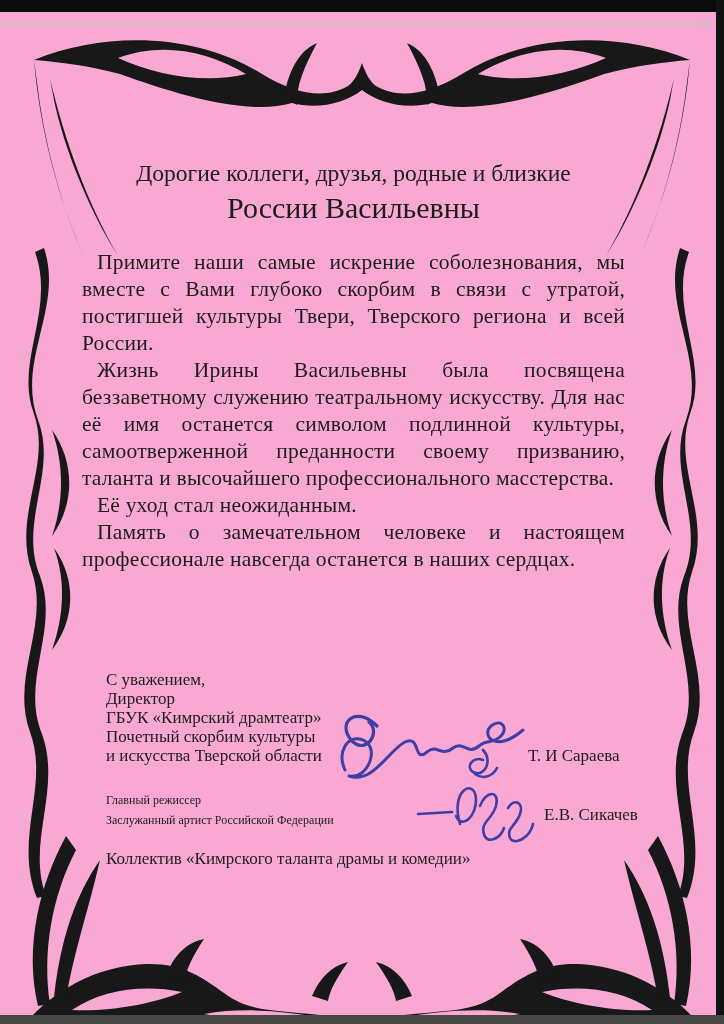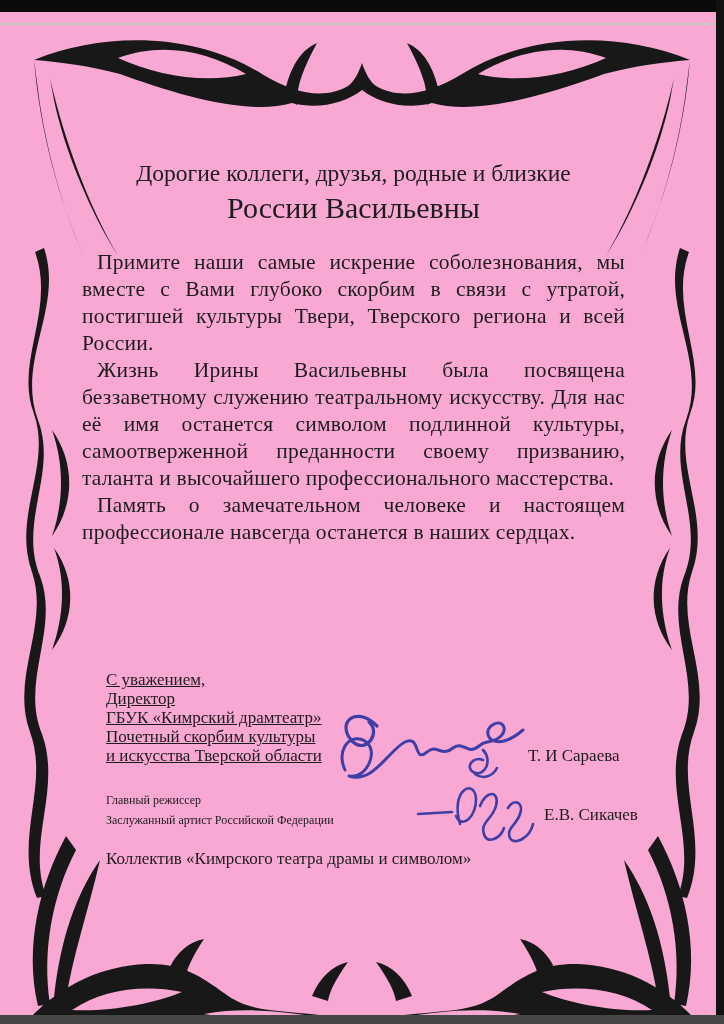--- a/index.html
+++ b/index.html
@@ -38,21 +38,21 @@
   .body-text{
     position:absolute;left:82px;top:249px;width:543px;
     font-size:21.5px;line-height:27px;
   }
   .body-text p{
     margin:0;text-indent:15px;text-align:justify;
     letter-spacing:.2px;
   }
   .signoff{
     position:absolute;left:106px;top:670px;
-    font-size:17px;line-height:19px;text-decoration:underline;
+    font-size:17px;line-height:19px;
   }
   .signoff div{white-space:nowrap;}
   .role2{
     position:absolute;left:106px;top:791px;
     font-size:12px;line-height:19.5px;
   }
   .role2 div{white-space:nowrap;}
   .collective{
     position:absolute;left:106px;top:849px;
     font-size:17px;white-space:nowrap;
@@ -134,20 +134,21 @@
   </svg>
 
   <div class="salutation">
     <div class="salutation-line1">Дорогие коллеги, друзья, родные и близкие</div>
     <div class="salutation-line2">России Васильевны</div>
   </div>
 
   <div class="body-text">
     <p>Примите наши самые искрение соболезнования, мы вместе с Вами глубоко скорбим в связи с утратой, постигшей культуры Твери, Тверского региона и всей России.</p>
     <p>Жизнь Ирины Васильевны была посвящена беззаветному служению театральному искусству. Для нас её имя останется символом подлинной культуры, самоотверженной преданности своему призванию, таланта и высочайшего профессионального масстерства.</p>
+    <p>Её уход стал неожиданным.</p>
     <p>Память о замечательном человеке и настоящем профессионале навсегда останется в наших сердцах.</p>
   </div>
 
   <div class="signoff">
     <div>С уважением,</div>
     <div>Директор</div>
     <div>ГБУК «Кимрский драмтеатр»</div>
     <div>Почетный скорбим культуры</div>
     <div>и искусства Тверской области</div>
   </div>
@@ -165,15 +166,15 @@
   </div>
 
   <svg class="sig-svg sig-2" width="125" height="72" viewBox="0 0 125 72">
     <path stroke-width="2.6" d="M2,36 L36,34"></path>
     <path stroke-width="2.6" d="M44,46 C34,12 58,0 60,20 C61,38 46,52 40,38"></path>
     <path stroke-width="2.6" d="M64,28 C70,12 84,12 80,28 C76,42 64,44 68,56 C70,66 84,62 88,50"></path>
     <path stroke-width="2.6" d="M92,30 C98,20 108,24 104,36 C100,48 90,50 94,60 C98,68 114,60 117,46"></path>
   </svg>
   <div class="sig-name sig-name-2">Е.В. Сикачев</div>
 
-  <div class="collective">Коллектив «Кимрского театра драмы и символом»</div>
+  <div class="collective">Коллектив «Кимрского таланта драмы и комедии»</div>
 
 </div>
 
 </body></html>

